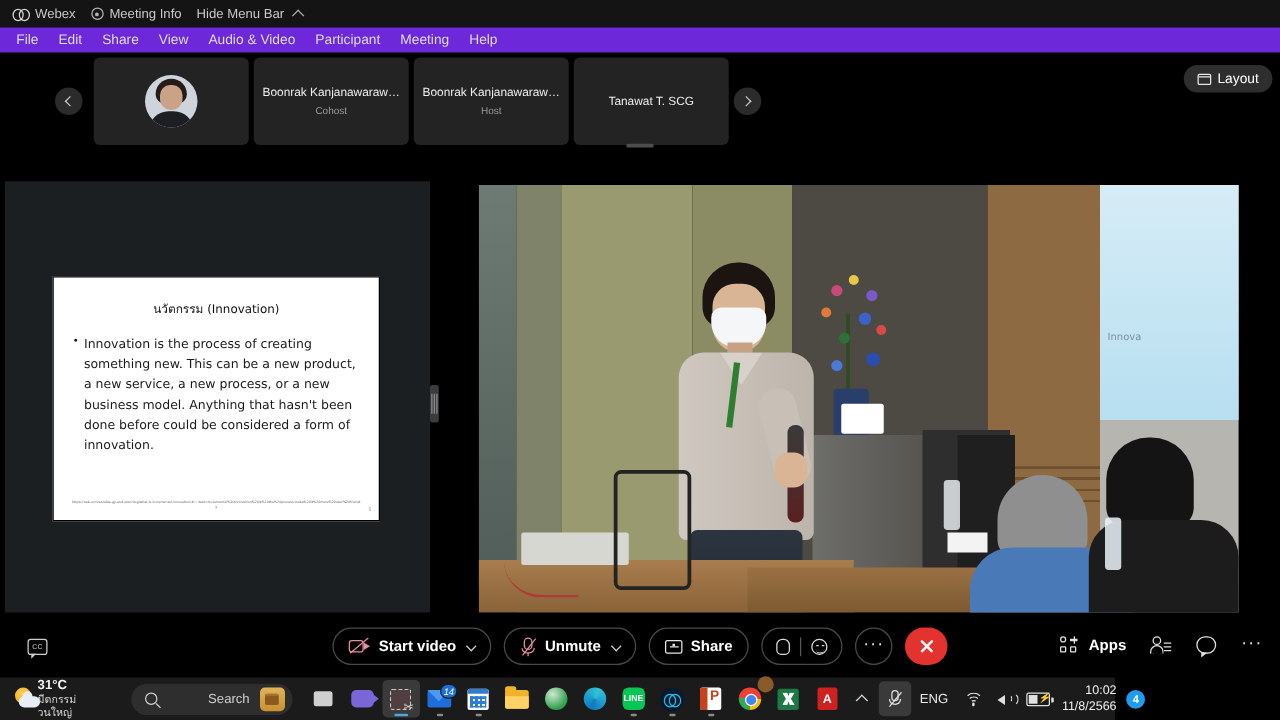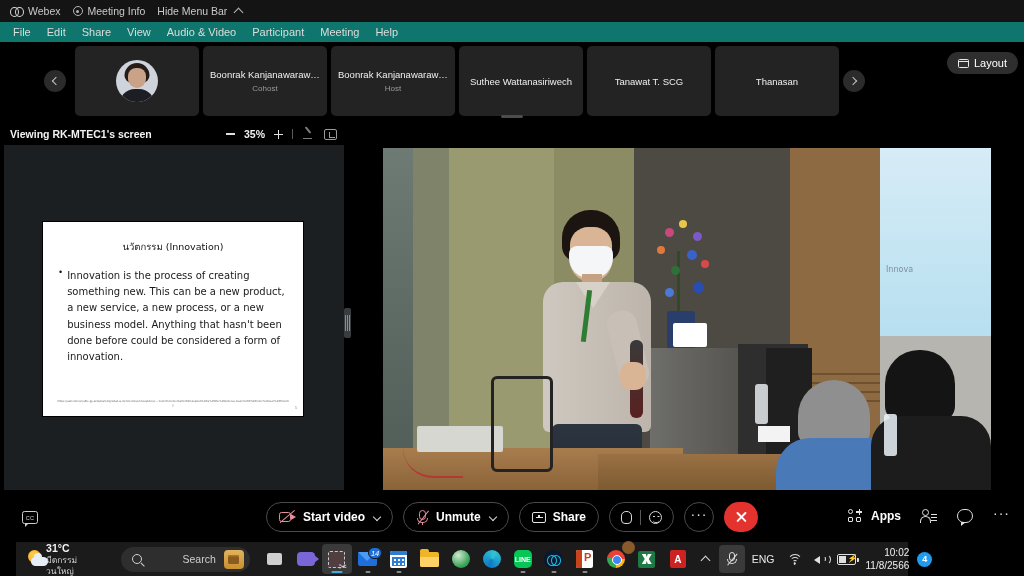--- a/index.html
+++ b/index.html
@@ -69,21 +69,21 @@
   .wb-close { position: relative; width: 10px; height: 10px; }
   .wb-close::before, .wb-close::after {
     content: ""; position: absolute; left: 0; top: 4.5px; width: 11px; height: 1px; background: #d6d6d6;
   }
   .wb-close::before { transform: rotate(45deg); }
   .wb-close::after  { transform: rotate(-45deg); }
 
   
   .menubar {
     position: absolute; top: 22px; left: 0; width: 1024px; height: 20px;
-    background: #0f766e; display: flex; align-items: center; padding-left: 5px;
+    background: #6d28d9; display: flex; align-items: center; padding-left: 5px;
   }
   .menu-item {
     color: #dcdcdc; font-size: 11px; padding: 0 8px; height: 20px;
     display: flex; align-items: center; white-space: nowrap;
   }
   .menu-item:first-letter { text-decoration: underline; }
 
   
   .filmstrip {
     position: absolute; top: 44px; left: 0; width: 1024px; height: 74px;
@@ -507,21 +507,21 @@
     width: 16px; height: 14px; border: 1.3px solid #e0e0e0; border-radius: 8px; position: relative;
   }
   .ic-chat::after {
     content: ""; position: absolute; left: 3px; bottom: -4px;
     border-left: 5px solid #e0e0e0; border-bottom: 4px solid transparent;
   }
   .dots-right { color: #e2e2e2; font-size: 14px; letter-spacing: 1px; padding-bottom: 6px; }
 
   
   .taskbar {
-    position: absolute; left: 16px; bottom: 0; width: 892px; height: 34px;
+    position: absolute; left: 0; bottom: 0; width: 892px; height: 34px;
     background: #1b1b1b; display: flex; align-items: center;
   }
   .weather { display: flex; align-items: center; gap: 7px; padding-left: 12px; }
   .w-sun {
     width: 20px; height: 20px; position: relative;
   }
   .w-sun .sun {
     position: absolute; left: 0; top: 1px; width: 13px; height: 13px; border-radius: 50%;
     background: radial-gradient(circle at 40% 35%,#ffcf4a,#f0a020);
   }
@@ -809,55 +809,38 @@
         <span class="tile-name">Boonrak Kanjanawarawa...</span>
         <span class="tile-role">Cohost</span>
       </div>
 
       <div class="tile">
         <span class="tile-name">Boonrak Kanjanawarawa...</span>
         <span class="tile-role">Host</span>
       </div>
 
 
-      <div class="tile">
-        <span class="tile-name">Suthee Wattanasiriwech</span>
-      </div>
 
       <div class="tile">
         <span class="tile-name">Tanawat T. SCG</span>
       </div>
 
-      <div class="tile">
-        <span class="tile-name">Thanasan</span>
-      </div>
 
     </div>
     <div class="nav-arrow right">
       <i class="arrow-gl"></i>
     </div>
   </div>
 
   <div class="layout-btn">
     <span class="layout-ic"></span>
     <span>Layout</span>
   </div>
   <div class="strip-handle"></div>
 
-  <div class="viewbar">
-    <span class="view-label">Viewing RK-MTEC1's screen</span>
-    <div class="zoom-ctl">
-      <span class="zoom-minus"></span>
-      <span class="zoom-pct">35%</span>
-      <span class="zoom-plus"></span>
-      <span class="zoom-sep"></span>
-      <span class="ic-annot"></span>
-      <span class="ic-popout"></span>
-    </div>
-  </div>
 
   <div class="share-panel">
     <div class="slide">
       <div class="slide-title">นวัตกรรม (Innovation)</div>
       <div class="slide-body">
         <span class="slide-bullet">•</span>
         <span class="slide-text">Innovation is the process of creating something new. This can be a new product, a new service, a new process, or a new business model. Anything that hasn't been done before could be considered a form of innovation.</span>
       </div>
       <div class="slide-foot">https://uab.com/en/able-gy-and-planning/what-is-incremental-innovation/#:~:text=Incremental%20Innovation%20is%20the%20process.make%20it%20more%20user%20friendly</div>
       <div class="slide-pageno">5</div>

